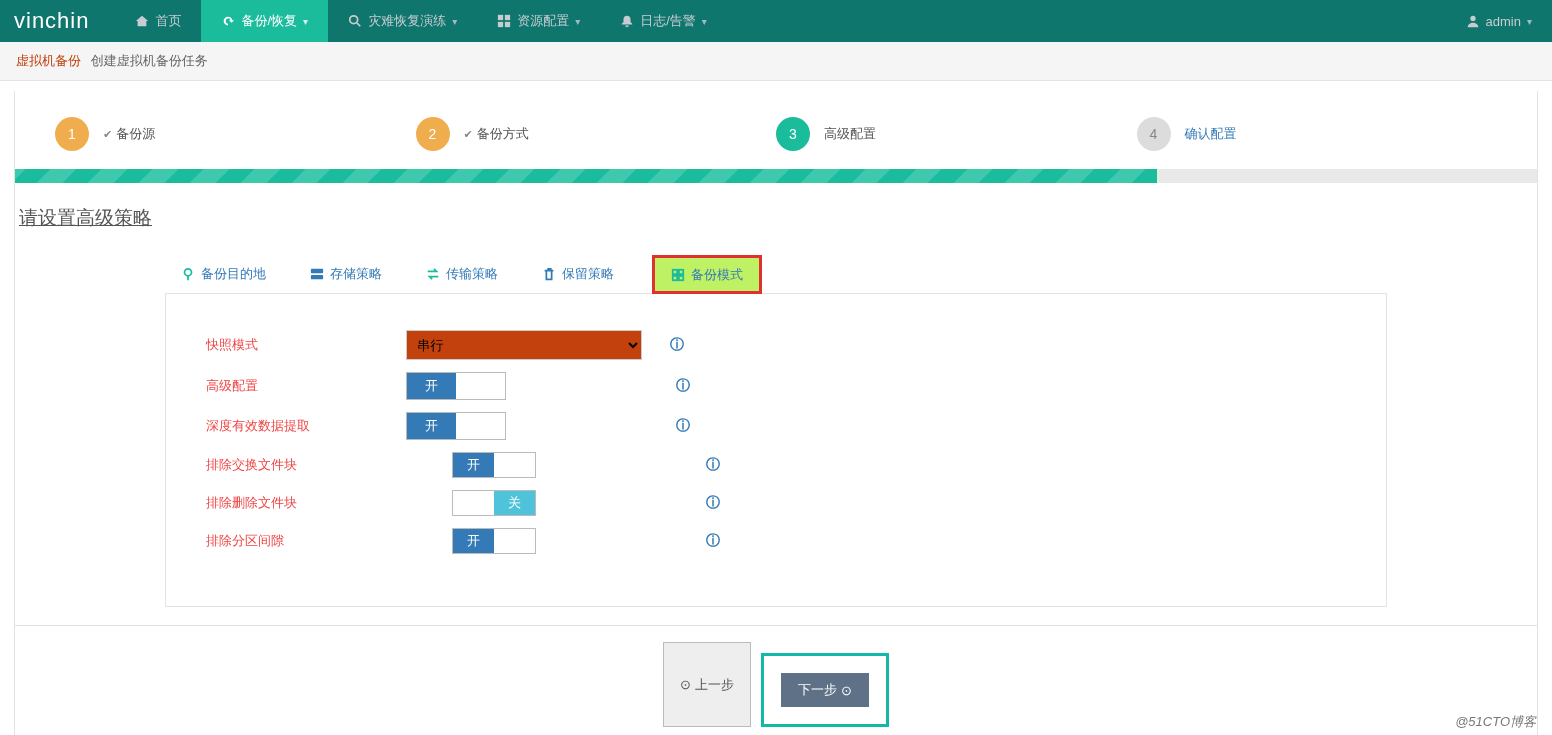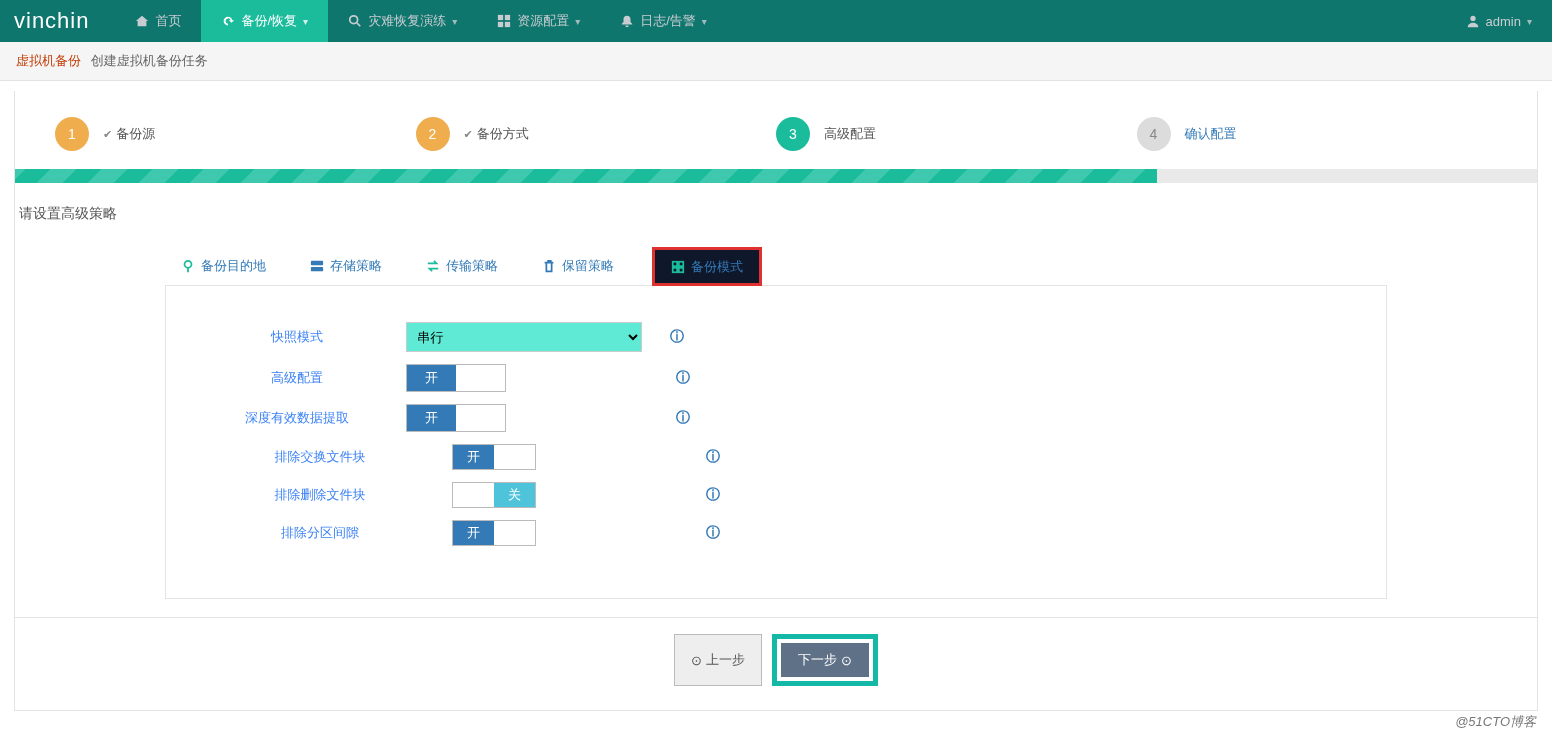--- a/index.html
+++ b/index.html
@@ -94,52 +94,52 @@
   .check{font-size:11px;color:#888;margin-right:4px;}
   
   .progress{
     height:14px;background:#e9e9e9;margin:0 0 22px 0;display:flex;
   }
   .progress-fill{
     width:75%;
     background:repeating-linear-gradient(-45deg,#1abc9c,#1abc9c 18px,#3ec8ad 18px,#3ec8ad 36px);
   }
   
-  .section-title{padding:0 0 12px 4px;color:#555;font-size:14px;}
+  .section-title{padding:0 0 12px 4px;color:#555;font-size:19px;text-decoration:underline;}
   
   .tabs-wrap{margin:12px 150px;}
   .tabs{
     display:flex;gap:30px;
     border-bottom:1px solid #e3e3e3;
     padding:0 0 0 10px;
   }
   .tab{
     padding:10px 8px 10px 6px;
     color:#337ab7;
     display:flex;align-items:center;gap:6px;
     cursor:pointer;
   }
   .tab.active-frame{
     border:3px solid #e03131;
     border-bottom:3px solid #e03131;
-    background:#0f172a;
+    background:#bef264;
     margin-bottom:-1px;
     padding:7px 16px;
   }
   .tab-ico{width:14px;height:14px;}
   .tab-content{
     border:1px solid #e3e3e3;border-top:none;
     padding:24px 40px 40px 40px;
   }
   
   .frow{display:flex;align-items:center;margin:12px 0;}
-  .flabel{width:200px;text-align:center;padding-right:18px;color:#3b82f6;}
+  .flabel{width:200px;text-align:left;padding-right:18px;color:#ef4444;}
   .frow.indent .flabel{width:246px;}
   select{
-    width:236px;height:30px;border:1px solid #ccc;background:#5eead4;padding:3px 6px;
+    width:236px;height:30px;border:1px solid #ccc;background:#c2410c;padding:3px 6px;
   }
   .toggle{
     width:100px;height:28px;border:1px solid #bbb;display:flex;cursor:pointer;background:#fff;
   }
   .toggle .half{flex:1;display:flex;align-items:center;justify-content:center;color:#fff;}
   .toggle.on .half.left{background:#337ab7;}
   .toggle.on .half.right{background:#fff;}
   .toggle.off .half.left{background:#fff;}
   .toggle.off .half.right{background:#4fc3d9;}
   .toggle.sm{width:84px;height:26px;}
@@ -150,21 +150,21 @@
   .footer{
     border-top:1px solid #e3e3e3;
     margin-top:18px;
     padding:16px 0 0 0;
     display:flex;justify-content:center;gap:10px;
   }
   .btn{
     padding:7px 16px;border:1px solid #bbb;background:#eee;color:#555;cursor:pointer;display:flex;align-items:center;gap:4px;
   }
   .btn.primary{background:#5e7187;border-color:#5e7187;color:#fff;}
-  .btn-wrap.framed{border:5px solid #14b8a6;padding:4px;}
+  .btn-wrap.framed{border:3px solid #14b8a6;padding:17px;margin-top:11px;}
   
   .watermark{position:fixed;right:16px;bottom:4px;color:#777;font-style:italic;font-size:13px;}
 </style>
 </head>
 <body>
 
 <div class="topnav">
   <div class="brand">vinchin</div>
 
   <div class="navitem">

